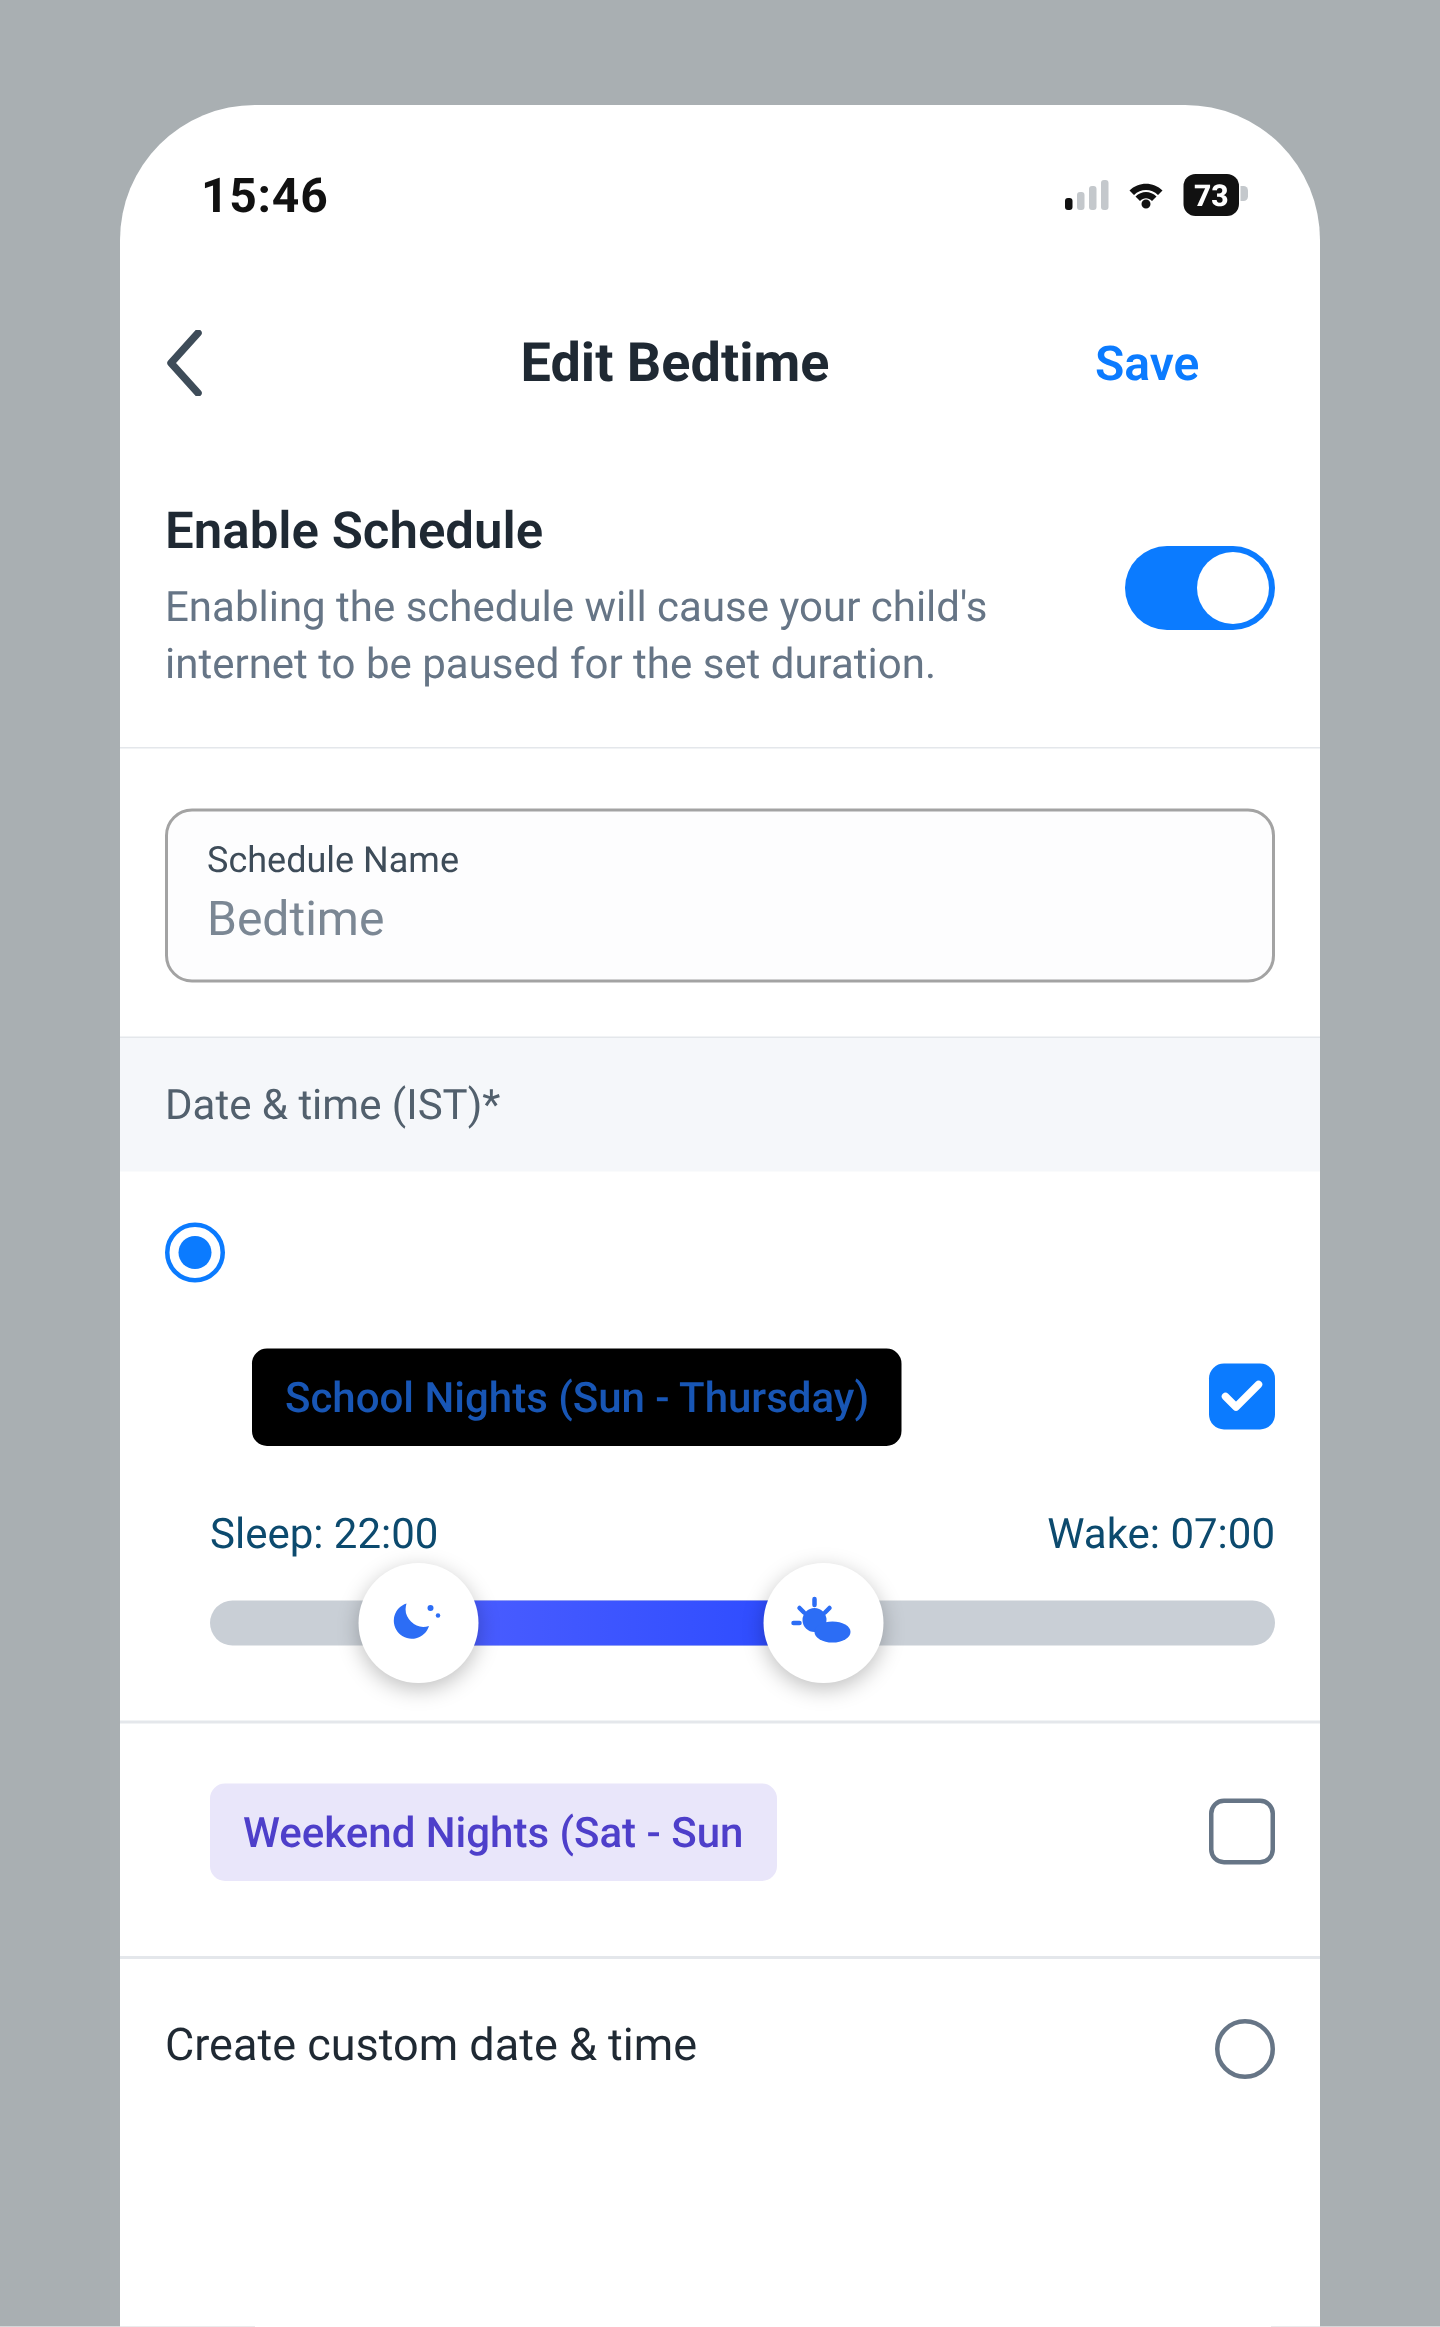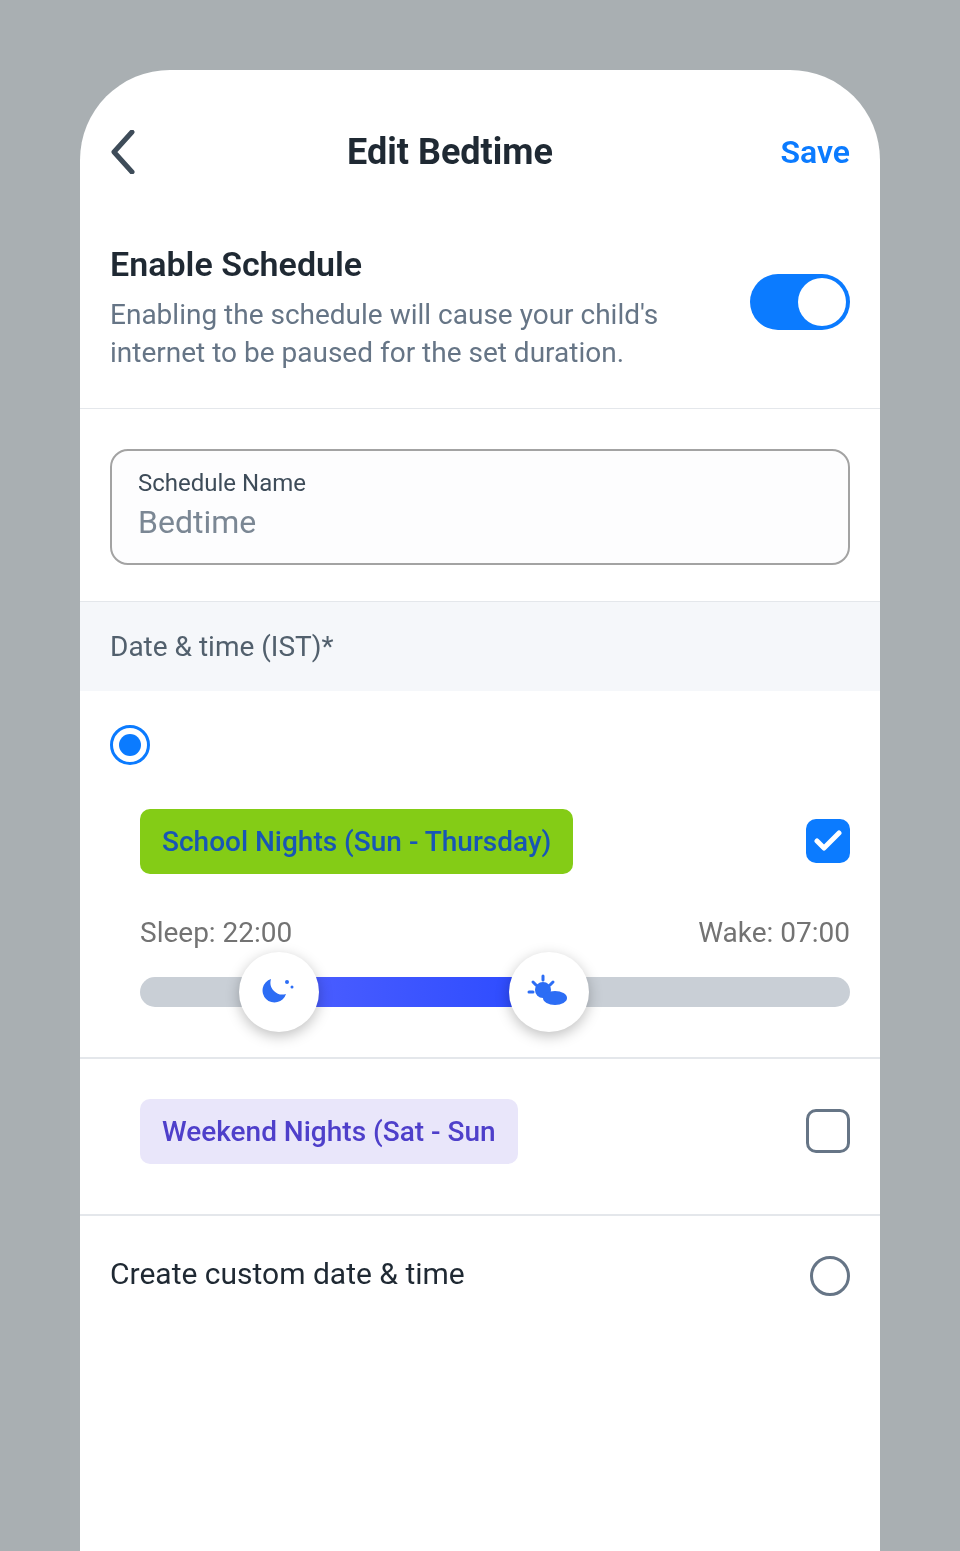--- a/index.html
+++ b/index.html
@@ -70,21 +70,21 @@
   .back-btn svg { display:block; }
   .page-title {
     font-size: 36px;
     font-weight: 700;
     color: #1f2933;
   }
   .save-btn {
     font-size: 32px;
     font-weight: 600;
     color: #0b7bff;
-    text-align: right;
+    text-align: left;
     width: 120px;
   }
   .section {
     padding: 40px 30px 36px 30px;
     border-bottom: 1px solid #e4e7eb;
   }
   .enable-row { display: flex; align-items: flex-start; gap: 20px; }
   .enable-text { flex: 1; }
   .enable-title {
     font-size: 34px;
@@ -159,32 +159,32 @@
     width:22px;height:22px;border-radius:50%;background:#0b7bff;
   }
   .preset-block { padding: 0 30px 50px 30px; border-bottom: 2px solid #e4e7eb;}
   .chip-row { display:flex; align-items:center; justify-content:space-between; padding: 10px 0 30px 30px;}
   .chip {
     font-size: 28px;
     font-weight:500;
     padding: 16px 22px;
     border-radius: 10px;
   }
-  .chip.blue { background:#84cc16; color:#1856b5; }
+  .chip.blue { background:#000000; color:#1856b5;margin-left:28px; }
   .chip.purple { background:#e9e6fa; color:#4e3fca; }
   .checkbox {
     width:44px;height:44px;border-radius:10px;
     display:flex;align-items:center;justify-content:center;
   }
   .checkbox.checked { background:#0b7bff; }
   .checkbox.unchecked { border:3px solid #667586; }
   .checkbox svg { display:block; }
   .times-row {
     display:flex;justify-content:space-between;
-    font-size:28px;color:#737373;
+    font-size:28px;color:#0c4a6e;
     padding: 12px 0 28px 30px;
     gap: 36px;
   }
   .slider-wrap { position:relative; padding-left:30px; }
   .slider-track {
     height:30px;
     background:#c9cfd6;
     border-radius:20px;
     position:relative;
   }
@@ -207,20 +207,38 @@
   .handle.sleep { left:14%; }
   .handle.wake { left:52%; }
   .preset2 { padding: 30px 30px 50px 30px; border-bottom:2px solid #e4e7eb;}
   .custom-row { padding: 40px 30px; display:flex;align-items:flex-start;justify-content:space-between;}
 </style>
 </head>
 <body>
 
 <div class="phone">
 
+  <div class="status-bar">
+    <div class="status-time">15:46</div>
+    <div class="status-icons">
+      <div class="signal-bars">
+        <span></span>
+          <span></span>
+          <span></span>
+          <span></span>
+      </div>
+      <div class="wifi-icon">
+        <svg width="30" height="22" viewBox="0 0 30 22">
+            <path d="M15 20a3 3 0 100-6 3 3 0 000 6zM4 8c6-6 16-6 22 0l-3 3c-4.5-4.5-11.5-4.5-16 0L4 8z" fill="#111"></path>
+            <path d="M8 12c4-4 10-4 14 0l-3 3c-2.5-2.5-5.5-2.5-8 0l-3-3z" fill="#111"></path>
+          </svg>
+      </div>
+      <div class="battery-pill">73</div>
+    </div>
+  </div>
 
   <div class="nav-bar">
     <div class="back-btn">
       <svg width="26" height="44" viewBox="0 0 26 44">
           <path d="M22 2 L4 22 L22 42" stroke="#3e4c59" stroke-width="5" fill="none" stroke-linecap="round" stroke-linejoin="round"></path>
         </svg>
     </div>
     <div class="page-title">Edit Bedtime</div>
     <div class="save-btn">Save</div>
   </div>

